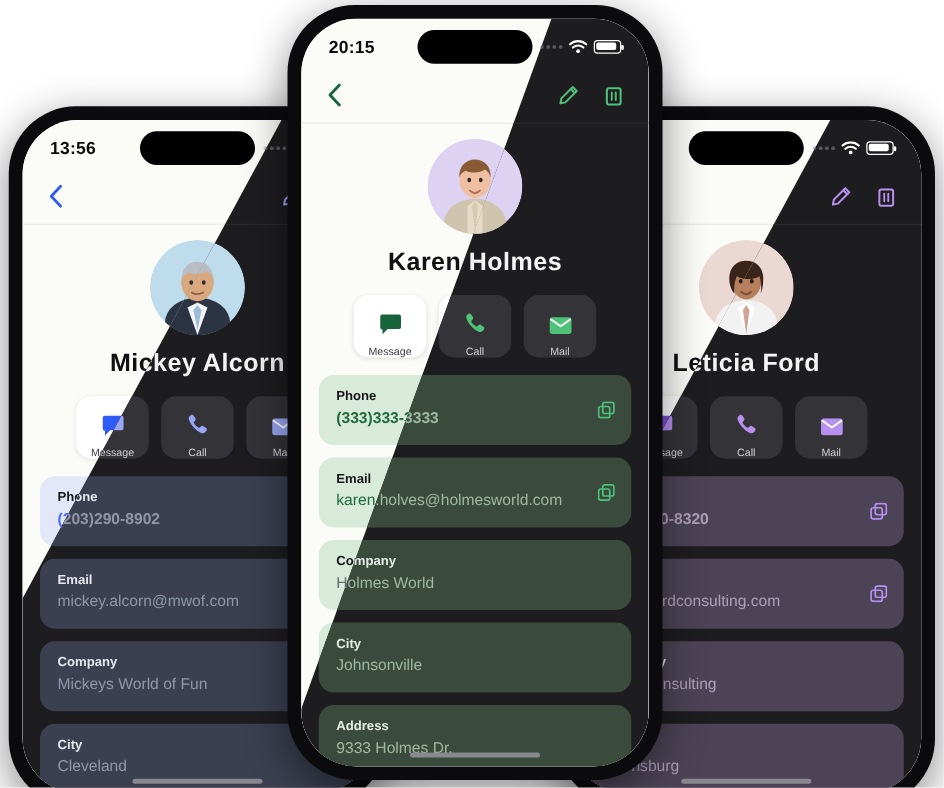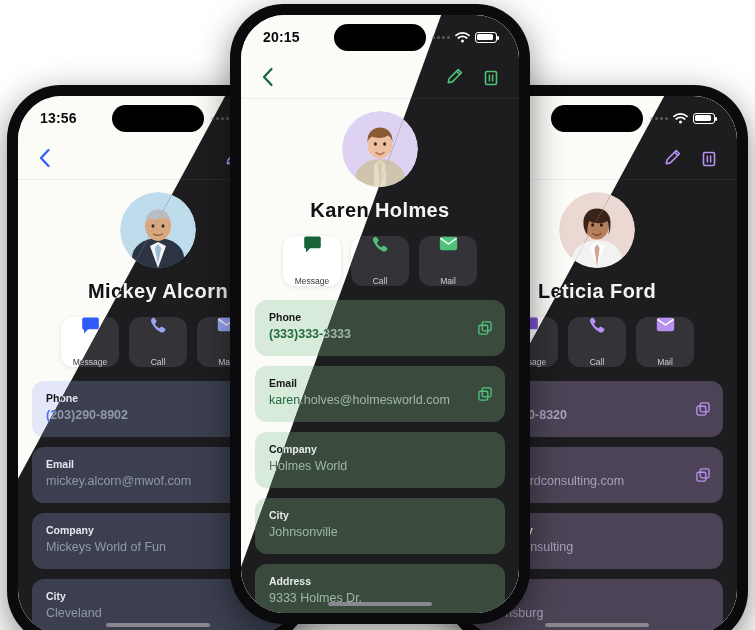--- a/index.html
+++ b/index.html
@@ -66,21 +66,21 @@
   .profile{ padding-top:12px; text-align:center; }
   .avatar{ width:76px; height:76px; border-radius:50%; margin:0 auto;
            overflow:hidden; position:relative; }
   .avatar svg{ display:block; }
   .cname{ margin-top:12px; font-size:20px; font-weight:700; letter-spacing:.4px; }
   .light .cname{ color:#111113; } .dark .cname{ color:#f4f4f5; }
 
   
   .actions{ margin-top:14px; display:flex; justify-content:center; gap:10px; }
   .act{ width:58px; height:50px; border-radius:12px;
-        display:flex; flex-direction:column; align-items:center; justify-content:space-between; gap:3px; }
+        display:flex; flex-direction:column; align-items:center; justify-content:flex-end; gap:3px; }
   .light .act{ background:#ffffff; box-shadow:0 1px 4px rgba(0,0,0,.10); }
   .dark  .act{ background:#343438; }
   .act .lbl{ font-size:8.5px; }
   .light .act .lbl{ color:#3b3b40; } .dark .act .lbl{ color:#cfcfd4; }
 
   
   .cards{ margin-top:14px; padding:0 14px; display:flex; flex-direction:column; gap:10px; }
   .card{ border-radius:12px; padding:11px 14px; position:relative; min-height:56px; }
   .card .k{ font-size:10.5px; font-weight:700; }
   .card .v{ font-size:12.5px; margin-top:4px; }

